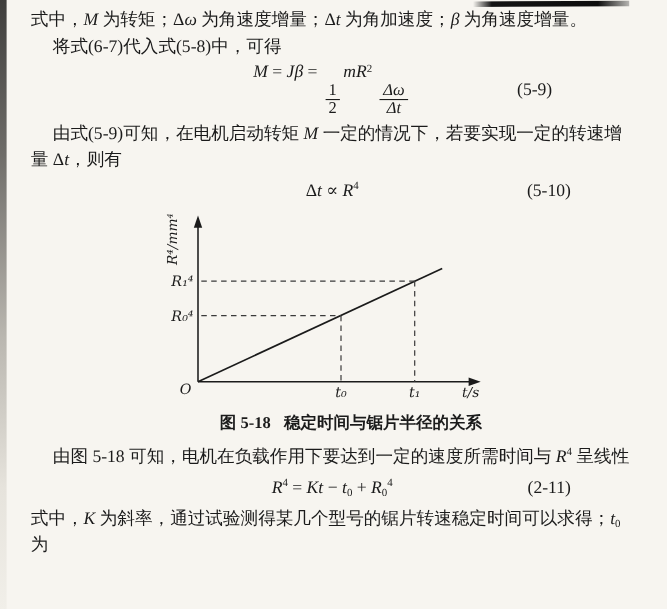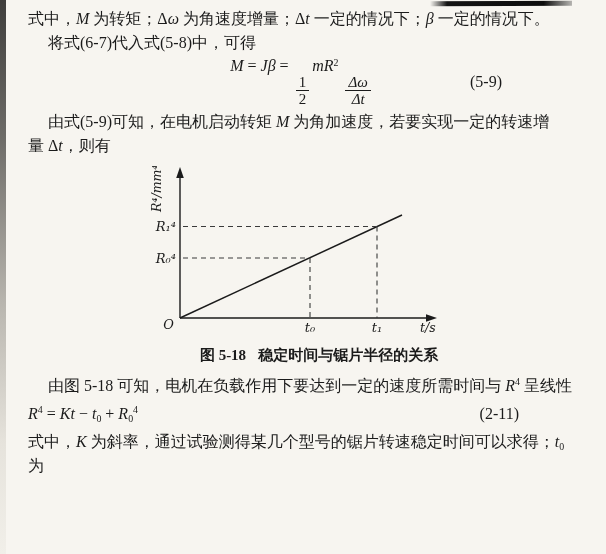--- a/index.html
+++ b/index.html
@@ -20,21 +20,21 @@
     position:absolute;left:430px;top:1px;width:142px;height:5px;
     background:linear-gradient(to right,rgba(20,20,20,0) 0%,#141414 12%,#0d0d0d 80%,rgba(60,60,60,.35) 100%);
     transform:skewY(-0.3deg);
   }
   .content{padding:7px 30px 0 28px;}
   p{margin:0;line-height:24px;}
   .indent{text-indent:20px;}
   .sm{font-style:italic;}
   sup{font-size:0.62em;vertical-align:baseline;position:relative;top:-0.55em;line-height:0;}
   sub{font-size:0.62em;vertical-align:baseline;position:relative;top:0.3em;line-height:0;}
-  .eqrow{position:relative;text-align:left;}
+  .eqrow{position:relative;text-align:center;}
   .eqrow .tag{position:absolute;top:50%;transform:translateY(-50%);}
   .eq59{min-height:46px;display:flex;align-items:center;justify-content:center;margin:2px 0;}
   .eq-line{margin:3px 0;line-height:26px;}
   .frac{display:inline-flex;flex-direction:column;align-items:center;vertical-align:-1.05em;line-height:1.1;margin:0 3px;font-size:15px;}
   .frac .fn{border-bottom:1.3px solid #1b1b1b;padding:0 3px 0px;}
   .frac.it .fn,.frac.it .fd{font-style:italic;}
   .figure{margin:8px 0 0 112px;}
   .caption{text-align:center;font-weight:bold;font-size:15px;margin-top:2px;line-height:22px;}
   .caption .cap-num{margin-right:12px;margin-left:34px;}
   .after-fig{margin-top:8px;}
@@ -43,37 +43,41 @@
   .axlab{font-style:italic;font-size:12.5px;}
 </style>
 </head>
 <body>
 
 <div class="scan-left"></div>
 <div class="scan-bar"></div>
 
 <div class="content">
 
-  <p><span class="st">式中，</span><span class="sm">M</span><span class="st"> 为转矩；Δ</span><span class="sm">ω</span><span class="st"> 为角速度增量；Δ</span><span class="sm">t</span><span class="st"> 一定的情况下；</span><span class="sm">β</span><span class="st"> 一定的情况下。</span></p>
+  <p><span class="st">式中，</span><span class="sm">M</span><span class="st"> 为转矩；Δ</span><span class="sm">ω</span><span class="st"> 为角速度增量；Δ</span><span class="sm">t</span><span class="st"> 为角加速度；</span><span class="sm">β</span><span class="st"> 为角速度增量。</span></p>
   <p class="indent"><span class="st">将式(6-7)代入式(5-8)中，可得</span></p>
 
   <div class="eqrow eq59">
     <span><span class="sm">M</span><span class="st"> = </span><span class="sm">Jβ</span><span class="st"> = </span><span class="frac">
           <span class="fn">1</span>
           <span class="fd">2</span>
         </span><span class="sm">mR</span><sup>2</sup><span class="st"> </span><span class="frac it">
           <span class="fn">Δω</span>
           <span class="fd">Δt</span>
         </span></span>
     <span class="tag" style="right:74px;">(5-9)</span>
   </div>
 
-  <p class="indent"><span class="st">由式(5-9)可知，在电机启动转矩 </span><span class="sm">M</span><span class="st"> 为角加速度，若要实现一定的转速增</span></p>
+  <p class="indent"><span class="st">由式(5-9)可知，在电机启动转矩 </span><span class="sm">M</span><span class="st"> 一定的情况下，若要实现一定的转速增</span></p>
   <p><span class="st">量 Δ</span><span class="sm">t</span><span class="st">，则有</span></p>
 
+  <div class="eqrow eq-line">
+    <span><span class="st">Δ</span><span class="sm">t</span><span class="st"> ∝ </span><span class="sm">R</span><sup>4</sup></span>
+    <span class="tag" style="right:57px;">(5-10)</span>
+  </div>
 
 
   <div class="figure">
     <svg width="370" height="172" viewBox="0 0 370 172">
 
       <line x1="40" y1="152" x2="40" y2="8" stroke="#1b1b1b" stroke-width="1.4"></line>
       <polygon points="40,1 36.2,12 43.8,12" fill="#1b1b1b"></polygon>
       <line x1="40" y1="152" x2="288" y2="152" stroke="#1b1b1b" stroke-width="1.4"></line>
       <polygon points="297,152 286,148.2 286,155.8" fill="#1b1b1b"></polygon>
 

